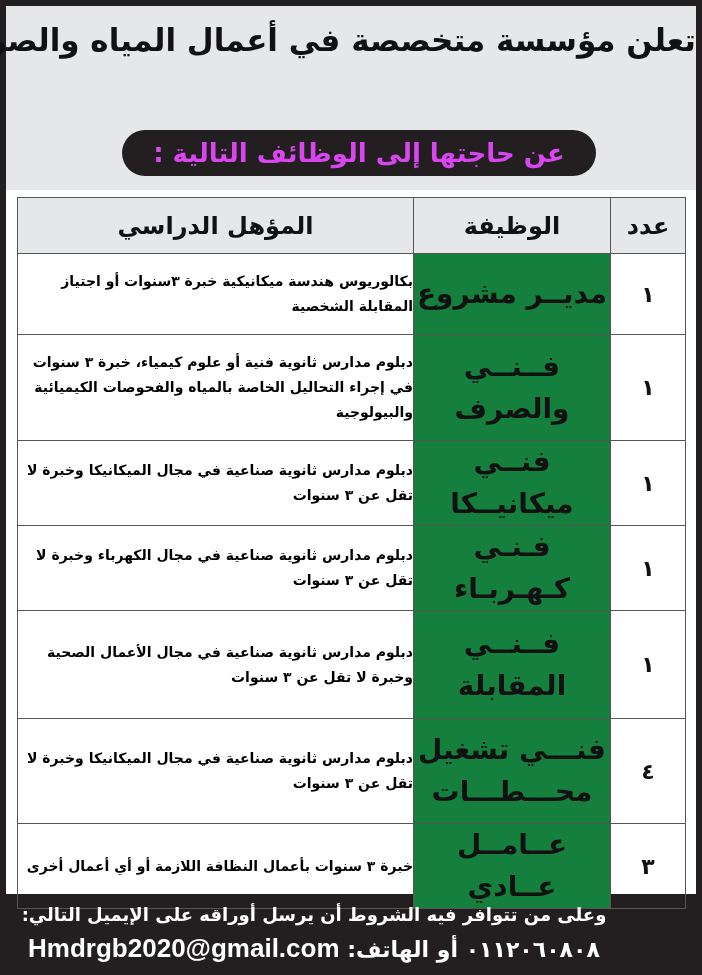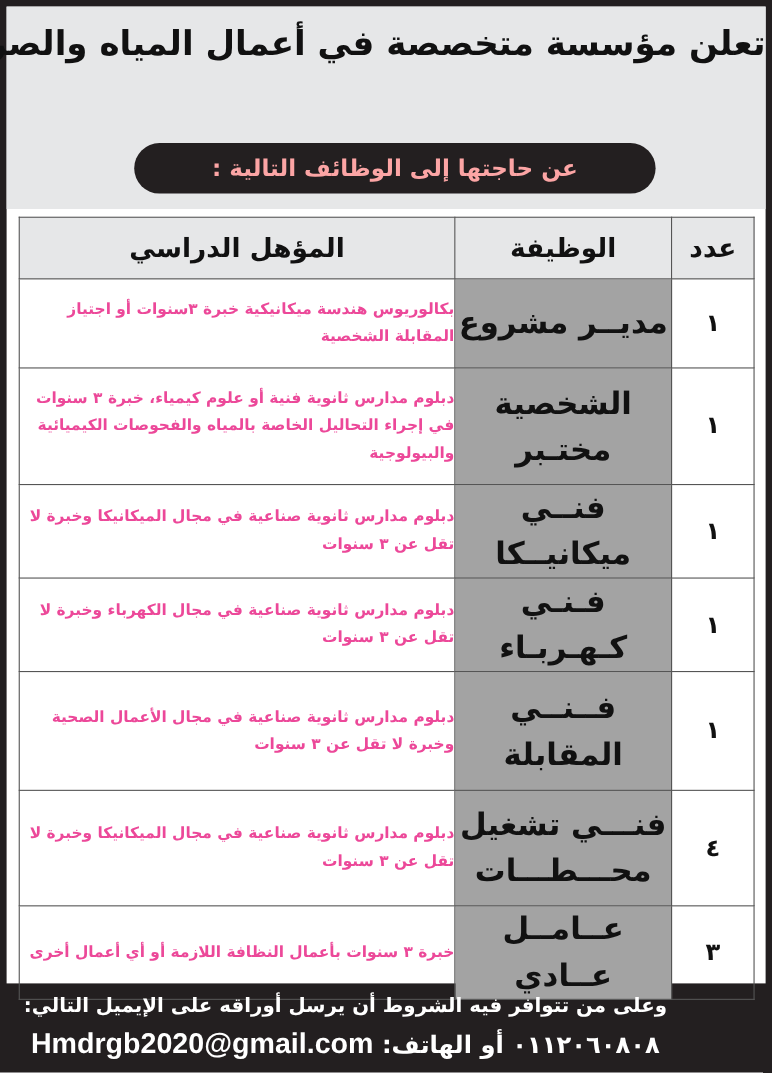--- a/index.html
+++ b/index.html
@@ -17,42 +17,42 @@
     background: #e6e7e8;
   }
   .title-line {
     position: absolute; left: 0; width: 690px; text-align: center;
     direction: rtl; font-weight: bold; color: #111;
     font-size: 31px; line-height: 40px; white-space: nowrap;
   }
   .pill {
     position: absolute; left: 116px; top: 124px; width: 474px; height: 46px;
     background: #231f20; border-radius: 23px;
-    color: #fca5a5; text-align: center; direction: rtl; font-weight: bold;
-    font-size: 21px; line-height: 46px; white-space: nowrap;
+    color: #d946ef; text-align: center; direction: rtl; font-weight: bold;
+    font-size: 26px; line-height: 46px; white-space: nowrap;
   }
   table.jobs {
     position: absolute; left: 11px; top: 191px; width: 668px;
     border-collapse: collapse; direction: rtl; table-layout: fixed;
   }
   table.jobs td, table.jobs th {
     border: 1.5px solid #555; padding: 0; vertical-align: middle;
   }
   table.jobs th {
     background: #e6e7e8; height: 55px; font-size: 24px; font-weight: bold; color: #111;
     text-align: center;
   }
   table.jobs th.col-qual { text-align: center; }
   td.count { text-align: center; font-size: 22px; font-weight: bold; color: #111; }
   td.title {
-    background: #a3a3a3; text-align: center; font-size: 28px; font-weight: bold; color: #111;
+    background: #15803d; text-align: center; font-size: 28px; font-weight: bold; color: #111;
     line-height: 42px; padding: 0 6px;
   }
   td.qual {
-    text-align: right; font-size: 14px; font-weight: bold; color: #ec4899;
+    text-align: right; font-size: 14px; font-weight: bold; color: #000000;
     line-height: 25px; padding: 6px 8px 6px 12px;
   }
   .footer {
     position: absolute; left: 0; top: 898px; width: 628px; height: 77px;
     color: #fff; text-align: center;
   }
   .footer .line1 {
     direction: rtl; font-weight: bold; font-size: 18px; line-height: 30px; margin-top: 2px;
     white-space: nowrap;
   }
@@ -84,21 +84,21 @@
       </tr>
     </thead>
     <tbody>
       <tr style="height:81px">
         <td class="count">١</td>
         <td class="title">مديــر مشروع</td>
         <td class="qual">بكالوريوس هندسة ميكانيكية خبرة ٣سنوات أو اجتياز المقابلة الشخصية</td>
       </tr>
       <tr style="height:106px">
         <td class="count">١</td>
-        <td class="title">الشخصية مختـبر</td>
+        <td class="title">فــنــي والصرف</td>
         <td class="qual">دبلوم مدارس ثانوية فنية أو علوم كيمياء، خبرة ٣ سنوات في إجراء التحاليل الخاصة بالمياه والفحوصات الكيميائية والبيولوجية</td>
       </tr>
       <tr style="height:74px">
         <td class="count">١</td>
         <td class="title">فنــي ميكانيــكا</td>
         <td class="qual">دبلوم مدارس ثانوية صناعية في مجال الميكانيكا وخبرة لا تقل عن ٣ سنوات</td>
       </tr>
       <tr style="height:74px">
         <td class="count">١</td>
         <td class="title">فـنـي كـهـربـاء</td>

